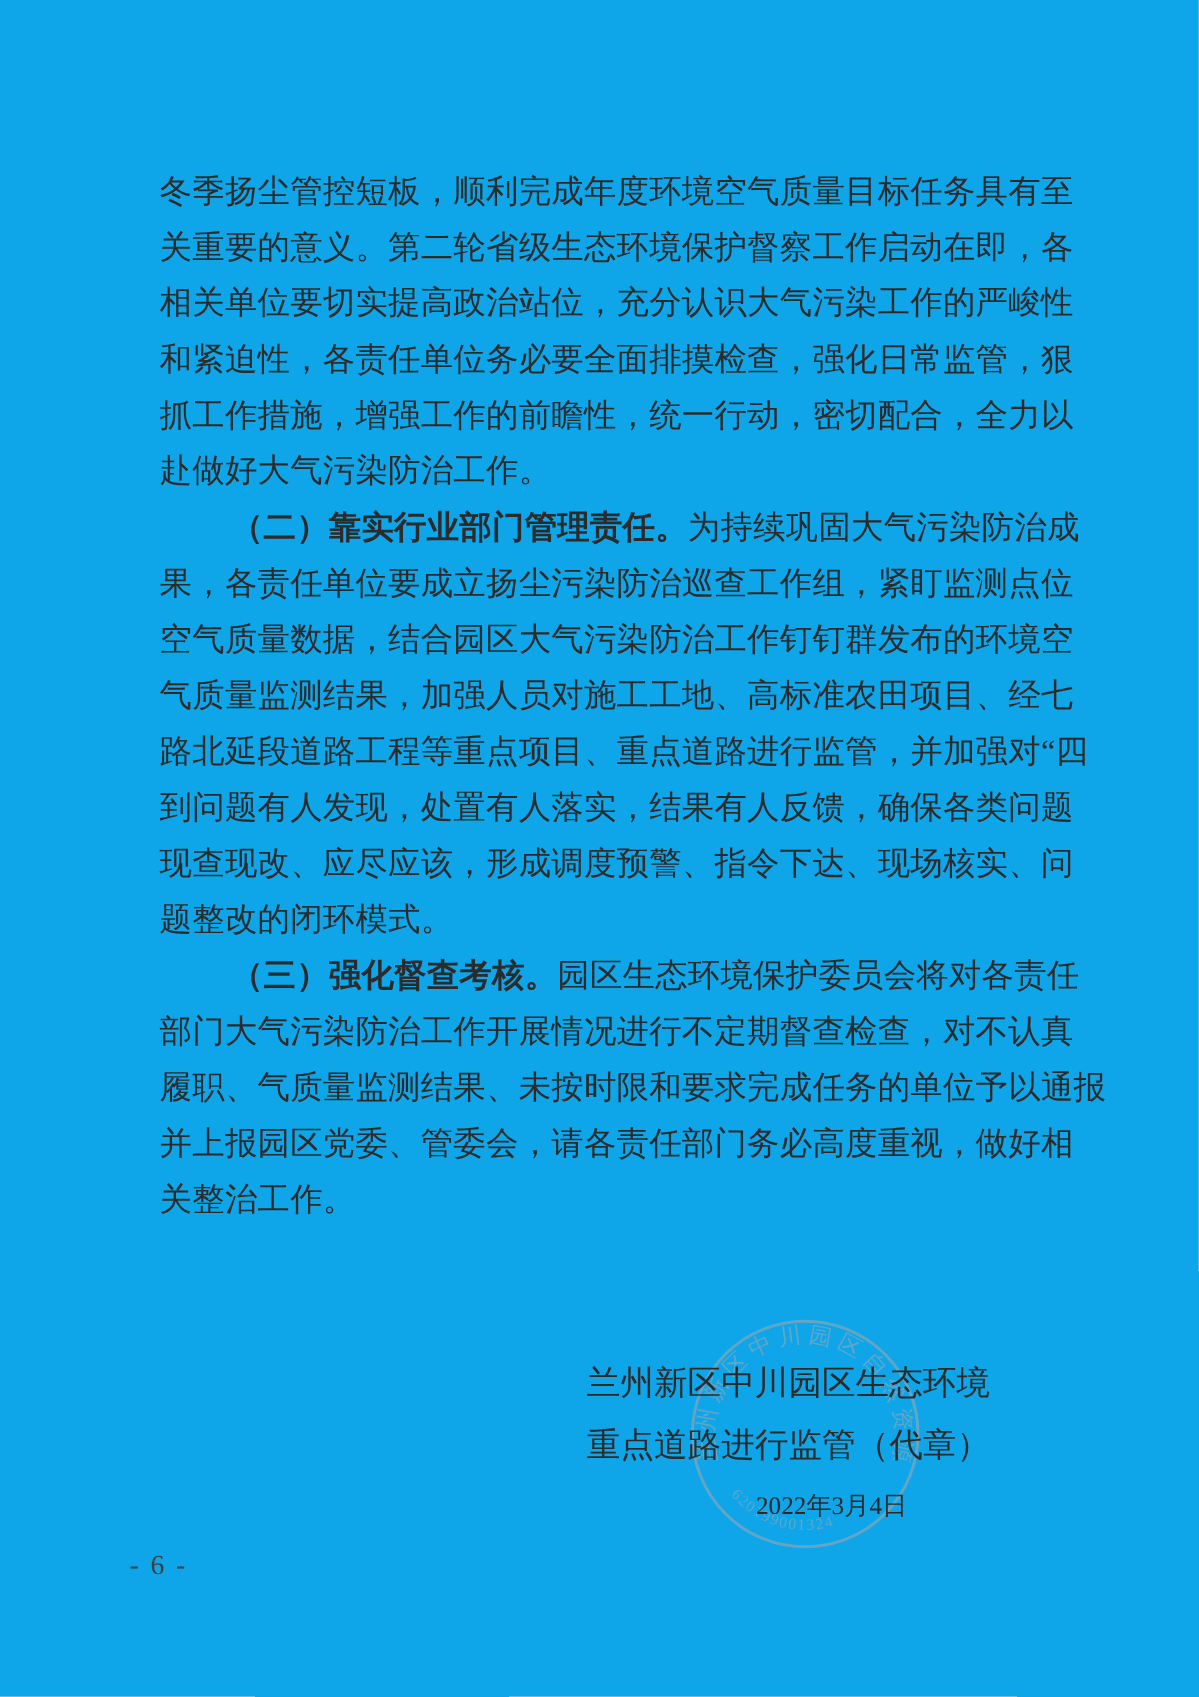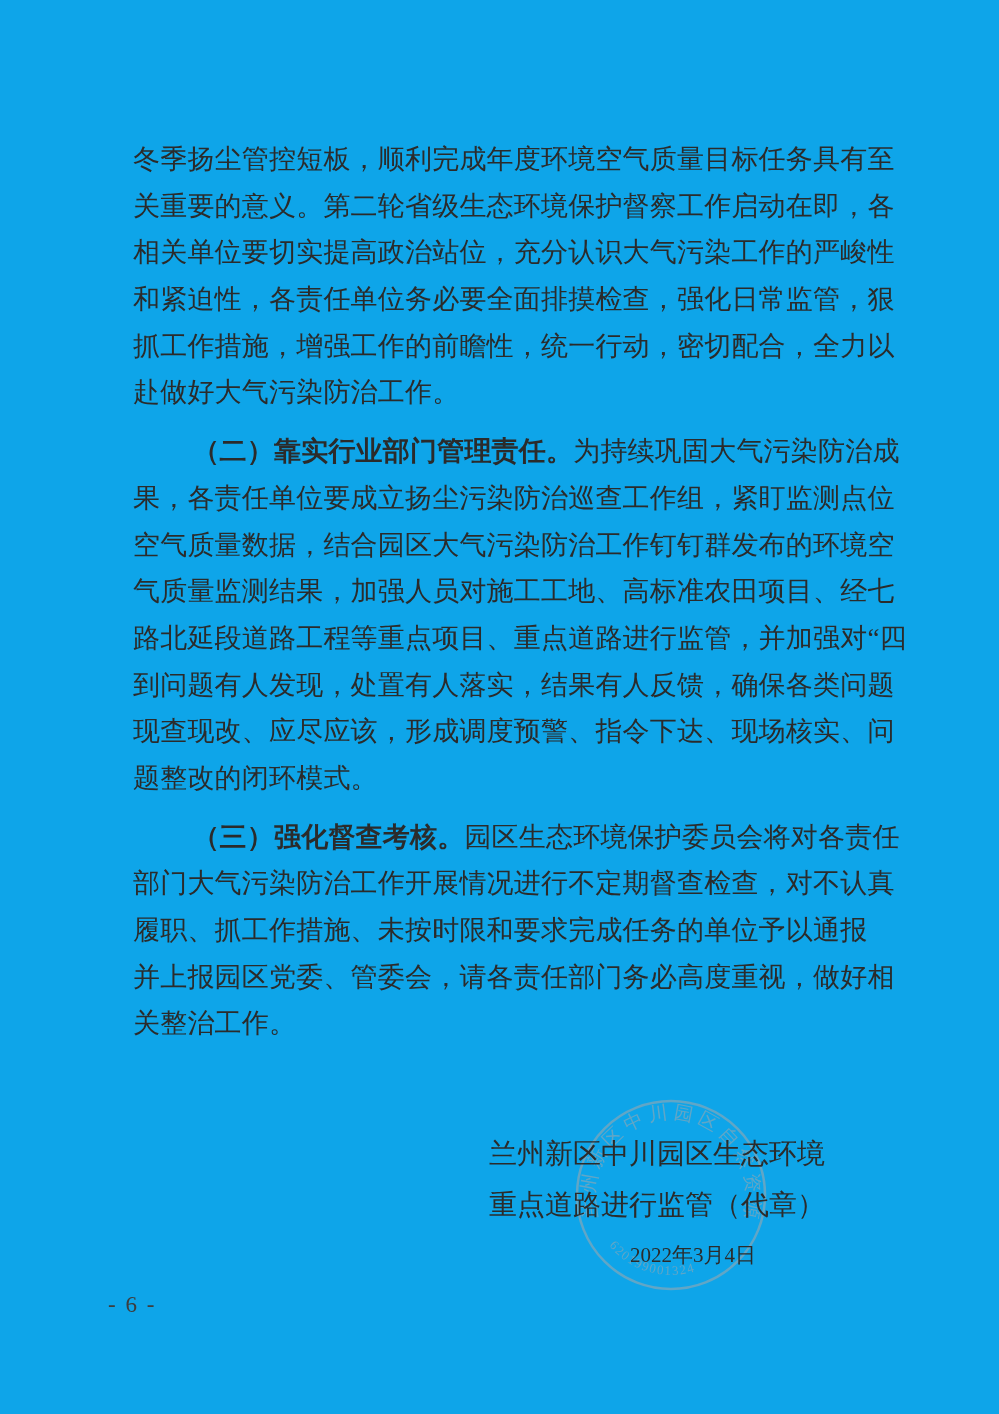--- a/index.html
+++ b/index.html
@@ -18,21 +18,21 @@
     width:756px;
     font-size:27px;
     line-height:46.7px;
     letter-spacing:0.2px;
   }
   .line{
     height:46.7px;
     white-space:nowrap;
     text-align:justify;
   }
-  .line.indent{text-indent:2.2em;margin-top:12px;}
+  .line.indent{text-indent:2.2em;}
   .para-head{font-weight:700;}
   .signature{
     position:absolute;
     left:487px;top:1128px;
     width:340px;
     font-size:28px;
     line-height:51px;
     white-space:nowrap;
     text-align:center;
   }
@@ -75,21 +75,21 @@
     <div class="line">果，各责任单位要成立扬尘污染防治巡查工作组，紧盯监测点位</div>
     <div class="line">空气质量数据，结合园区大气污染防治工作钉钉群发布的环境空</div>
     <div class="line">气质量监测结果，加强人员对施工工地、高标准农田项目、经七</div>
     <div class="line">路北延段道路工程等重点项目、重点道路进行监管，并加强对“四</div>
     <div class="line">到问题有人发现，处置有人落实，结果有人反馈，确保各类问题</div>
     <div class="line">现查现改、应尽应该，形成调度预警、指令下达、现场核实、问</div>
     <div class="line">题整改的闭环模式。</div>
 
     <div class="line indent"><span class="para-head">（三）强化督查考核。</span><span>园区生态环境保护委员会将对各责任</span></div>
     <div class="line">部门大气污染防治工作开展情况进行不定期督查检查，对不认真</div>
-    <div class="line">履职、抓工作措施、未按时限和要求完成任务的单位予以通报</div>
+    <div class="line">履职、气质量监测结果、未按时限和要求完成任务的单位予以通报</div>
     <div class="line">并上报园区党委、管委会，请各责任部门务必高度重视，做好相</div>
     <div class="line">关整治工作。</div>
   </div>
 
   <svg class="seal" viewBox="0 0 198 198">
     <circle cx="99" cy="99" r="94" fill="none" stroke="#b3a7a5" stroke-width="2.5"></circle>
     <path id="sealTopArc" d="M 27.6 125 A 76 76 0 1 1 170.4 125" fill="none"></path>
     <path id="sealBottomArc" d="M 33.5 144.9 A 80 80 0 0 0 164.5 144.9" fill="none"></path>
     <text font-size="19" letter-spacing="5" fill="#b3a7a5">
       <textPath href="#sealTopArc" startOffset="4">兰州新区中川园区自然资源</textPath>

